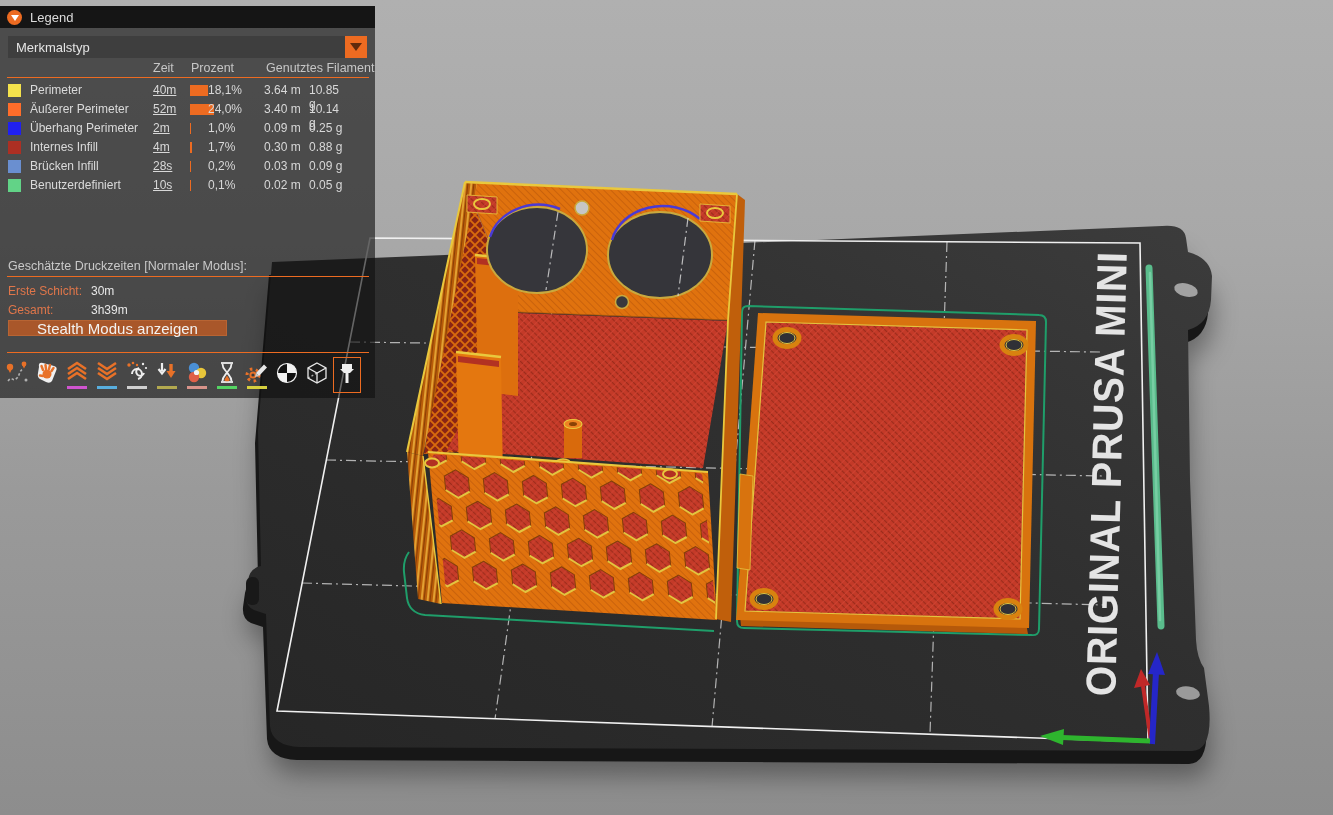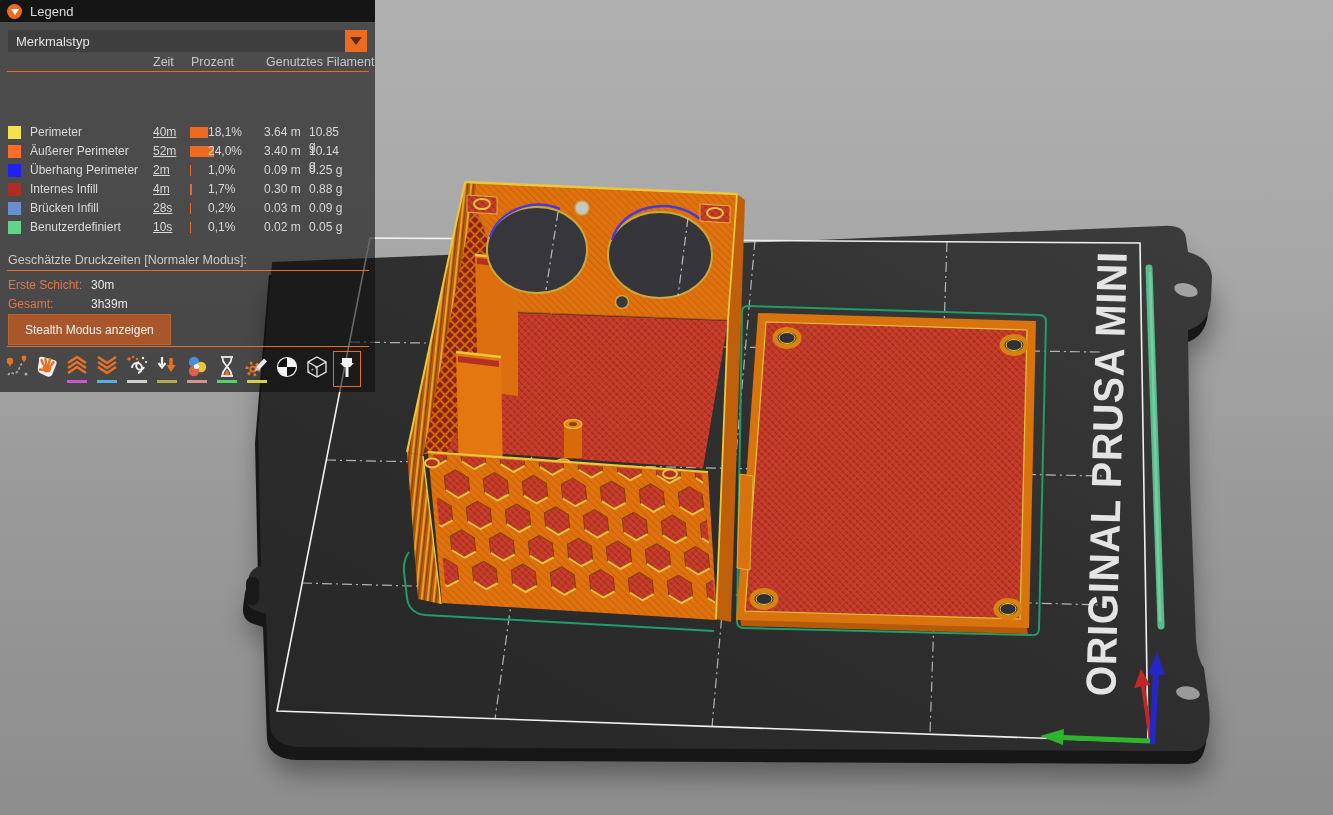--- a/index.html
+++ b/index.html
@@ -5,21 +5,21 @@
   html,body{margin:0;padding:0;background:#888;}
   .stage{
     position:relative;width:1333px;height:815px;overflow:hidden;
     font-family:"Liberation Sans",sans-serif;
     background:linear-gradient(180deg,#b0b0b0 0%,#a8a8a8 30%,#9a9a9a 60%,#8d8d8d 100%);
   }
   .scene{position:absolute;left:0;top:0;}
 
   
   .legend-panel{
-    position:absolute;left:0;top:0;width:375px;height:392px;
+    position:absolute;left:0;top:6px;width:375px;height:392px;
     background:rgba(16,16,16,0.62);color:#d8d8d8;font-size:12px;
   }
   .titlebar{
     position:absolute;left:0;top:0;width:375px;height:22px;background:#151515;
     display:flex;align-items:center;
   }
   .logo-circle{
     width:15px;height:15px;border-radius:50%;background:#ED6B21;
     margin-left:7px;display:flex;align-items:center;justify-content:center;flex:0 0 auto;
   }
@@ -35,38 +35,38 @@
     position:absolute;right:0;top:0;width:22px;height:22px;background:#ED6B21;
     display:flex;align-items:center;justify-content:center;cursor:pointer;
   }
   .dropdown-tri{width:0;height:0;border-left:6px solid transparent;border-right:6px solid transparent;border-top:8px solid #5f2a0c;}
 
   .thead span{position:absolute;top:55px;color:#c6c6c6;font-size:12.5px;}
   .th-zeit{left:153px}.th-prozent{left:191px}.th-fil{left:266px}
   .rule{position:absolute;left:7px;width:362px;border-top:1.5px solid #ED6B21;}
   .rule-head{top:71px}.rule-est{top:270px}.rule-icons{top:346px}
 
-  .rows{position:absolute;left:0;top:75px;width:349px;margin-top:48px;}
+  .rows{position:absolute;left:0;top:75px;width:349px;}
   .lrow{position:relative;height:19px;cursor:pointer;}
   .lrow .sw{position:absolute;left:8px;top:3px;width:13px;height:13px;}
   .lrow .lb{position:absolute;left:30px;top:2px;color:#dadada;}
   .lrow .tm{position:absolute;left:153px;top:2px;text-decoration:underline;}
   .lrow .bar{position:absolute;left:190px;top:4px;height:11px;background:#ED6B21;}
   .lrow .pc{position:absolute;left:208px;top:2px;width:50px;}
   .lrow .mt{position:absolute;left:264px;top:2px;}
   .lrow .gr{position:absolute;left:309px;top:2px;}
 
   .est-head{position:absolute;left:8px;top:253px;color:#c9c9c9;font-size:12.5px;}
   .est-lab{color:#e0764a;}
   .est-row1{position:absolute;left:8px;top:278px;}
   .est-row2{position:absolute;left:8px;top:297px;}
   .est-val{position:absolute;left:83px;color:#e8e8e8;}
   .stealth-btn{
-    position:absolute;left:8px;top:314px;height:31px;padding:0 16px;
-    background:#a9572a;border:1px solid #b86433;color:#f2f2f2;font-size:12px;
+    position:absolute;left:8px;top:314px;height:16px;padding:0 28px;
+    background:#a9572a;border:1px solid #b86433;color:#f2f2f2;font-size:15px;
     font-family:"Liberation Sans",sans-serif;display:flex;align-items:center;cursor:pointer;
   }
   .iconbar{position:absolute;left:3px;top:351px;display:flex;gap:2px;}
   .ticon{width:28px;height:36px;display:flex;align-items:center;justify-content:center;cursor:pointer;border:1.5px solid transparent;box-sizing:border-box;}
   .ticon.selected{border-color:#ED6B21;}
 </style>
 </head>
 <body>
 
 <div class="stage">

